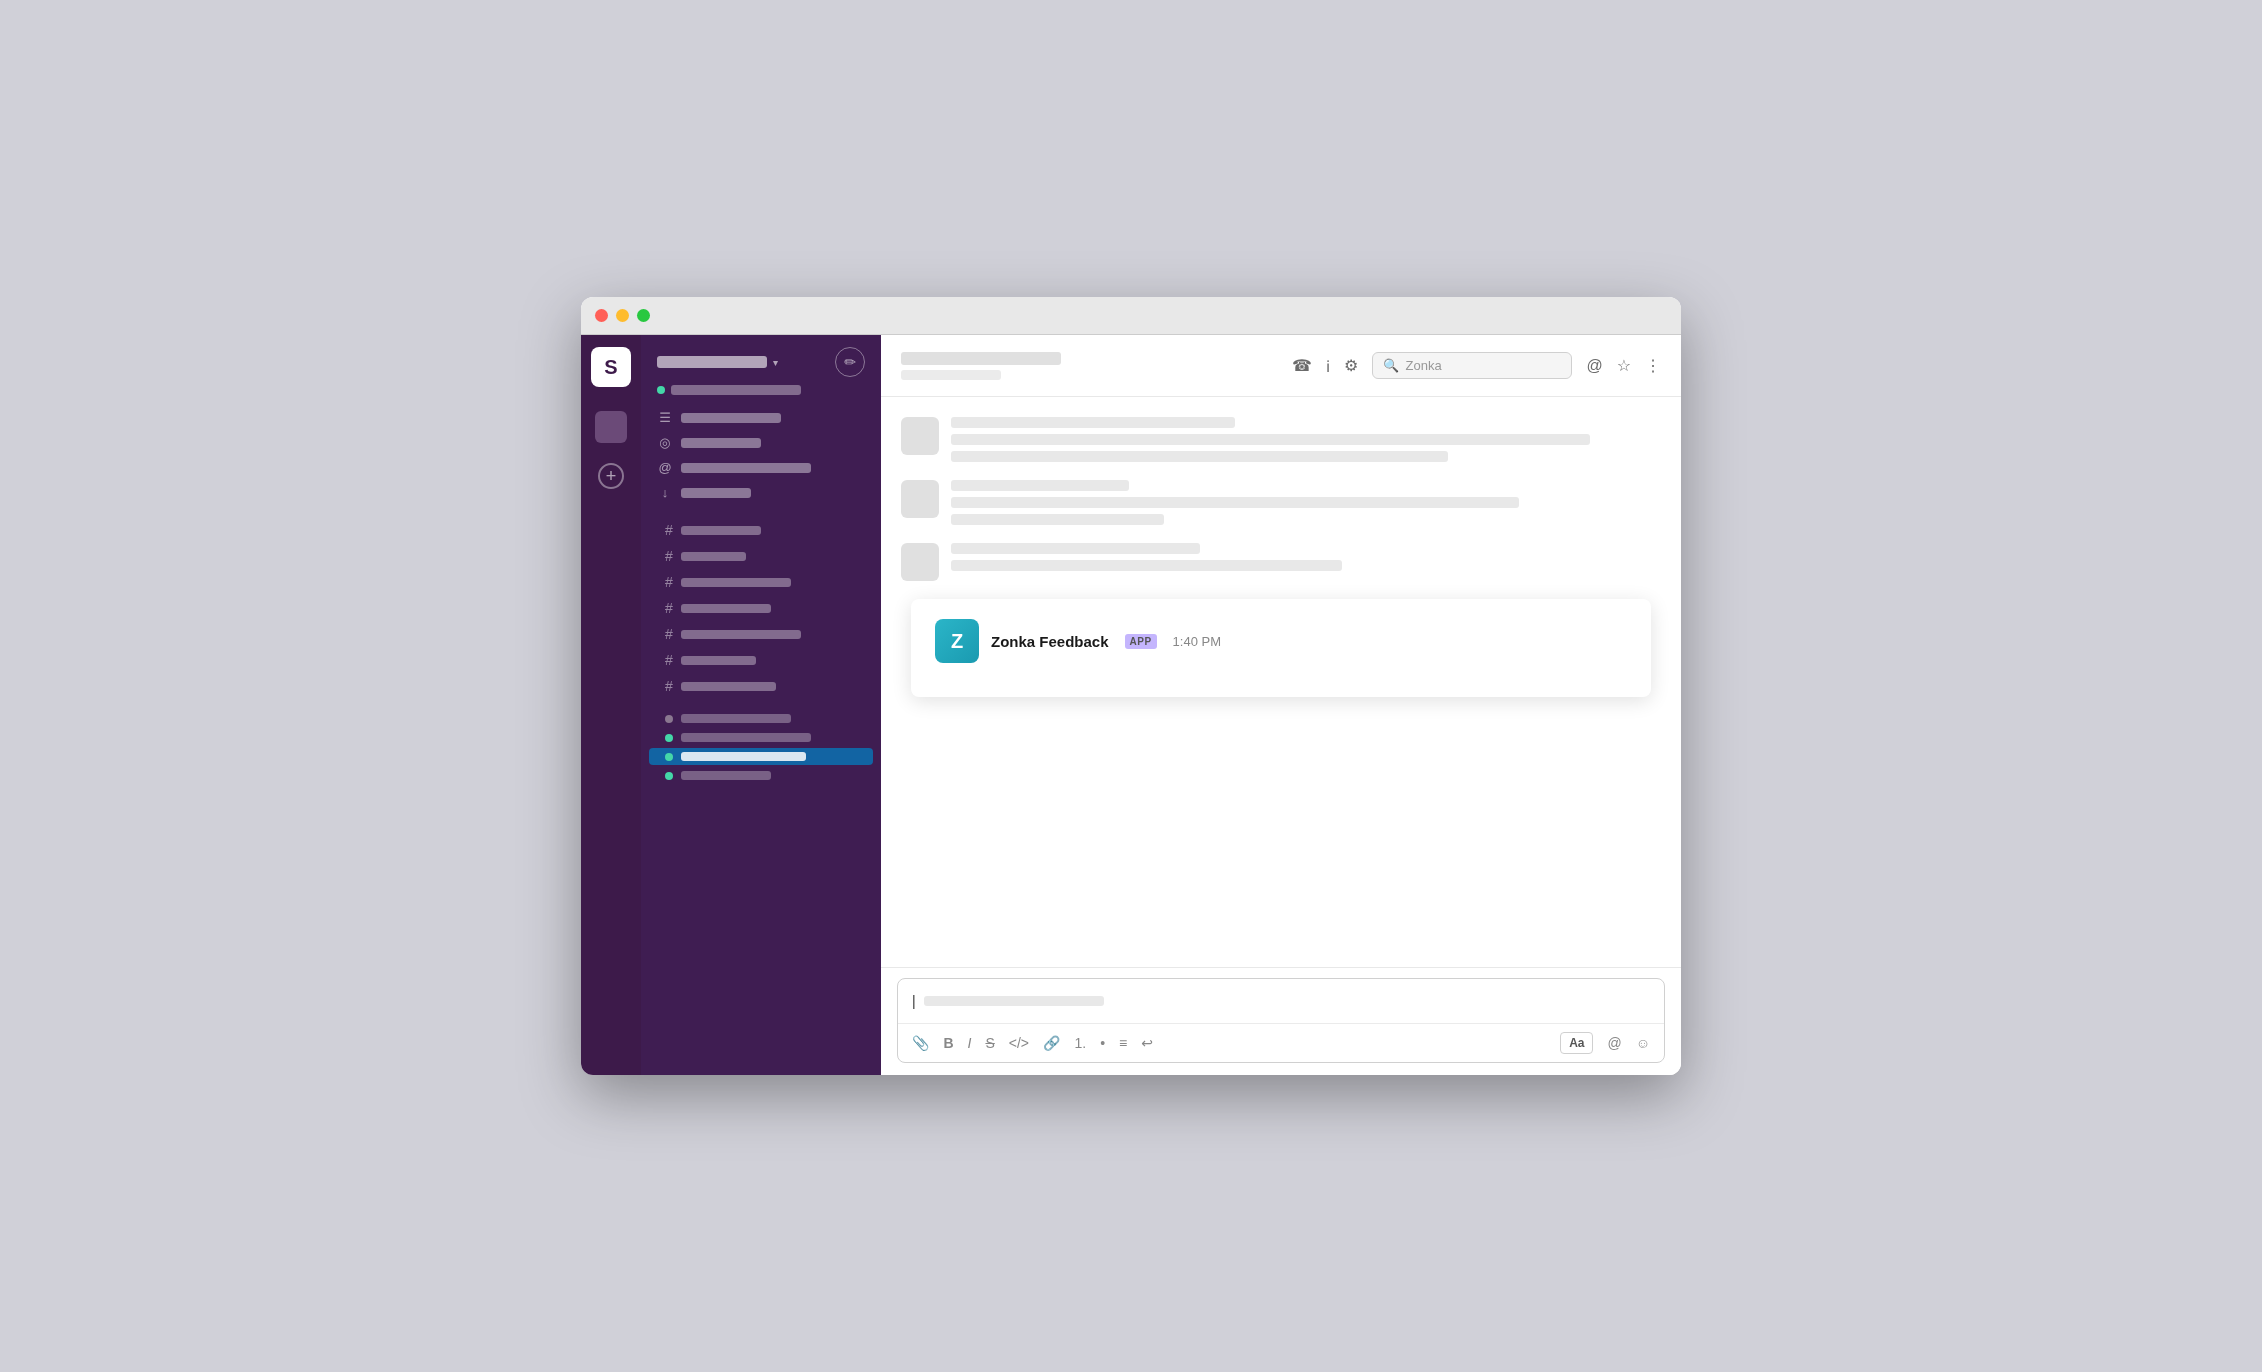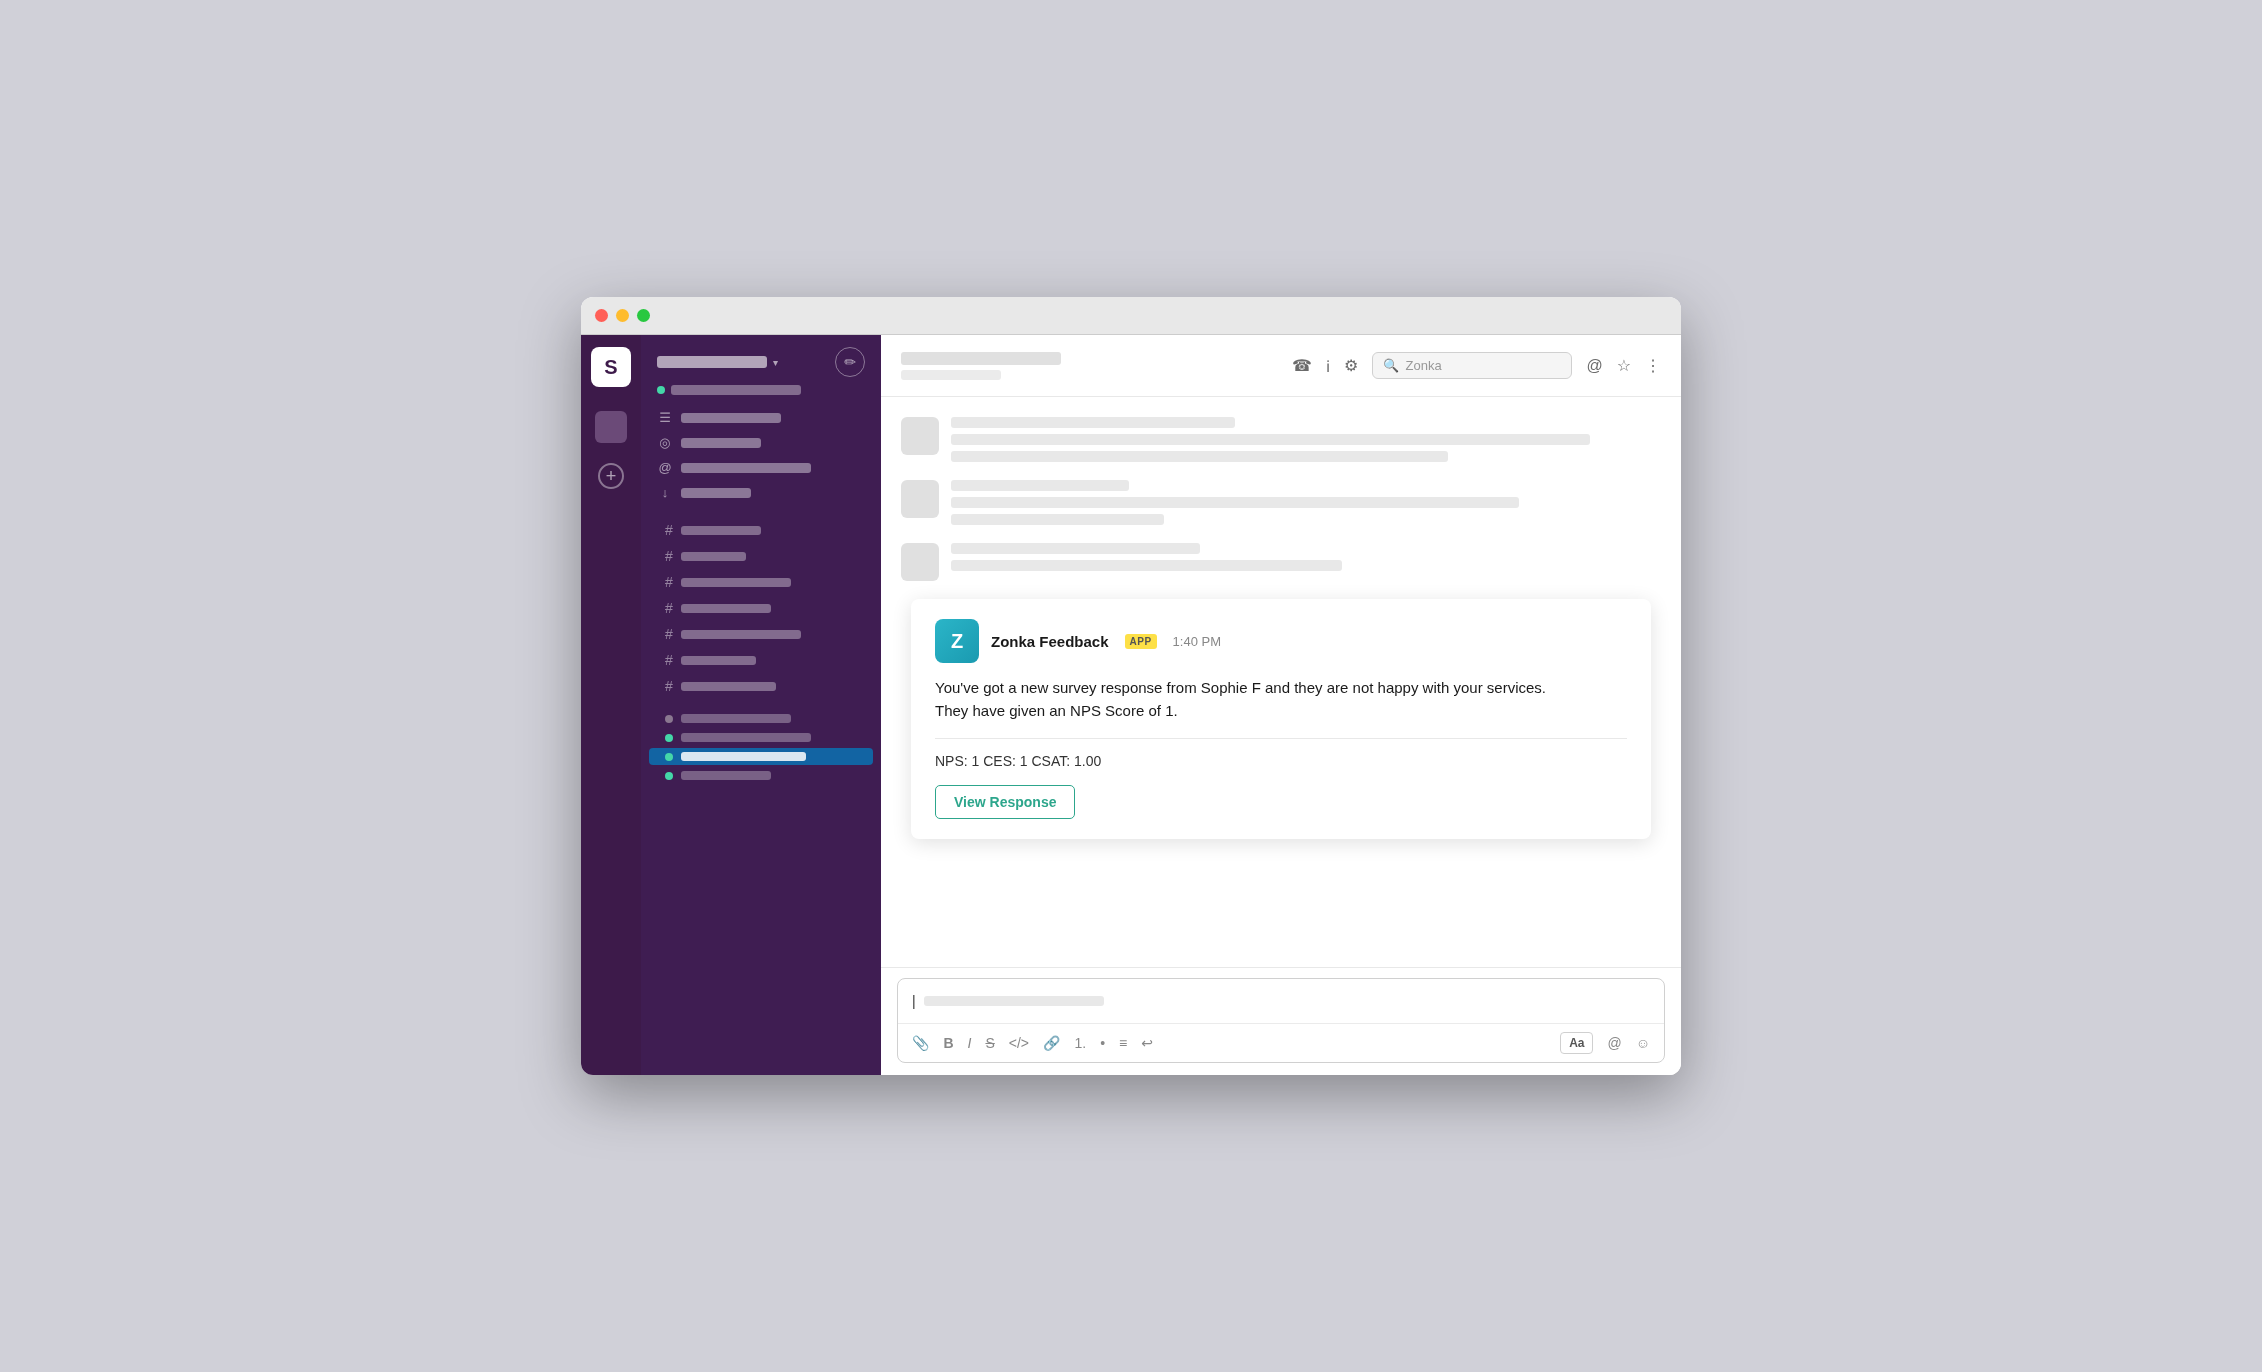--- a/index.html
+++ b/index.html
@@ -279,21 +279,21 @@
       flex-shrink: 0;
     }
     .zonka-meta { display: flex; flex-direction: column; gap: 2px; }
     .zonka-name-row { display: flex; align-items: center; gap: 16px; }
     .zonka-name {
       font-weight: 700;
       font-size: 15px;
       color: #1a1a1a;
     }
     .app-badge {
-      background: #fde047;
+      background: #c4b5fd;
       color: #555;
       font-size: 10px;
       padding: 2px 5px;
       border-radius: 3px;
       font-weight: 600;
       letter-spacing: 0.5px;
     }
     .zonka-time {
       color: #888;
       font-size: 13px;
@@ -536,29 +536,20 @@
             <div class="zonka-logo">
               <span>Z</span>
             </div>
             <div class="zonka-meta">
               <div class="zonka-name-row">
                 <span class="zonka-name">Zonka Feedback</span>
                 <span class="app-badge">APP</span>
                 <span class="zonka-time">1:40 PM</span>
               </div>
             </div>
-          </div>
-          <div class="zonka-body">
-            <div class="zonka-message">
-              <span>You've got a new survey response from Sophie F and they are not happy with your services.</span><br>
-              <span>They have given an NPS Score of 1.</span>
-            </div>
-            <div class="zonka-divider"></div>
-            <div class="zonka-scores">NPS: 1  CES: 1  CSAT: 1.00</div>
-            <button class="view-response-btn">View Response</button>
           </div>
         </div>
 
       </div>
 
       <div class="input-area">
         <div class="input-box">
           <div class="input-field">
             <span class="input-cursor">|</span>
             <div class="input-placeholder"></div>

